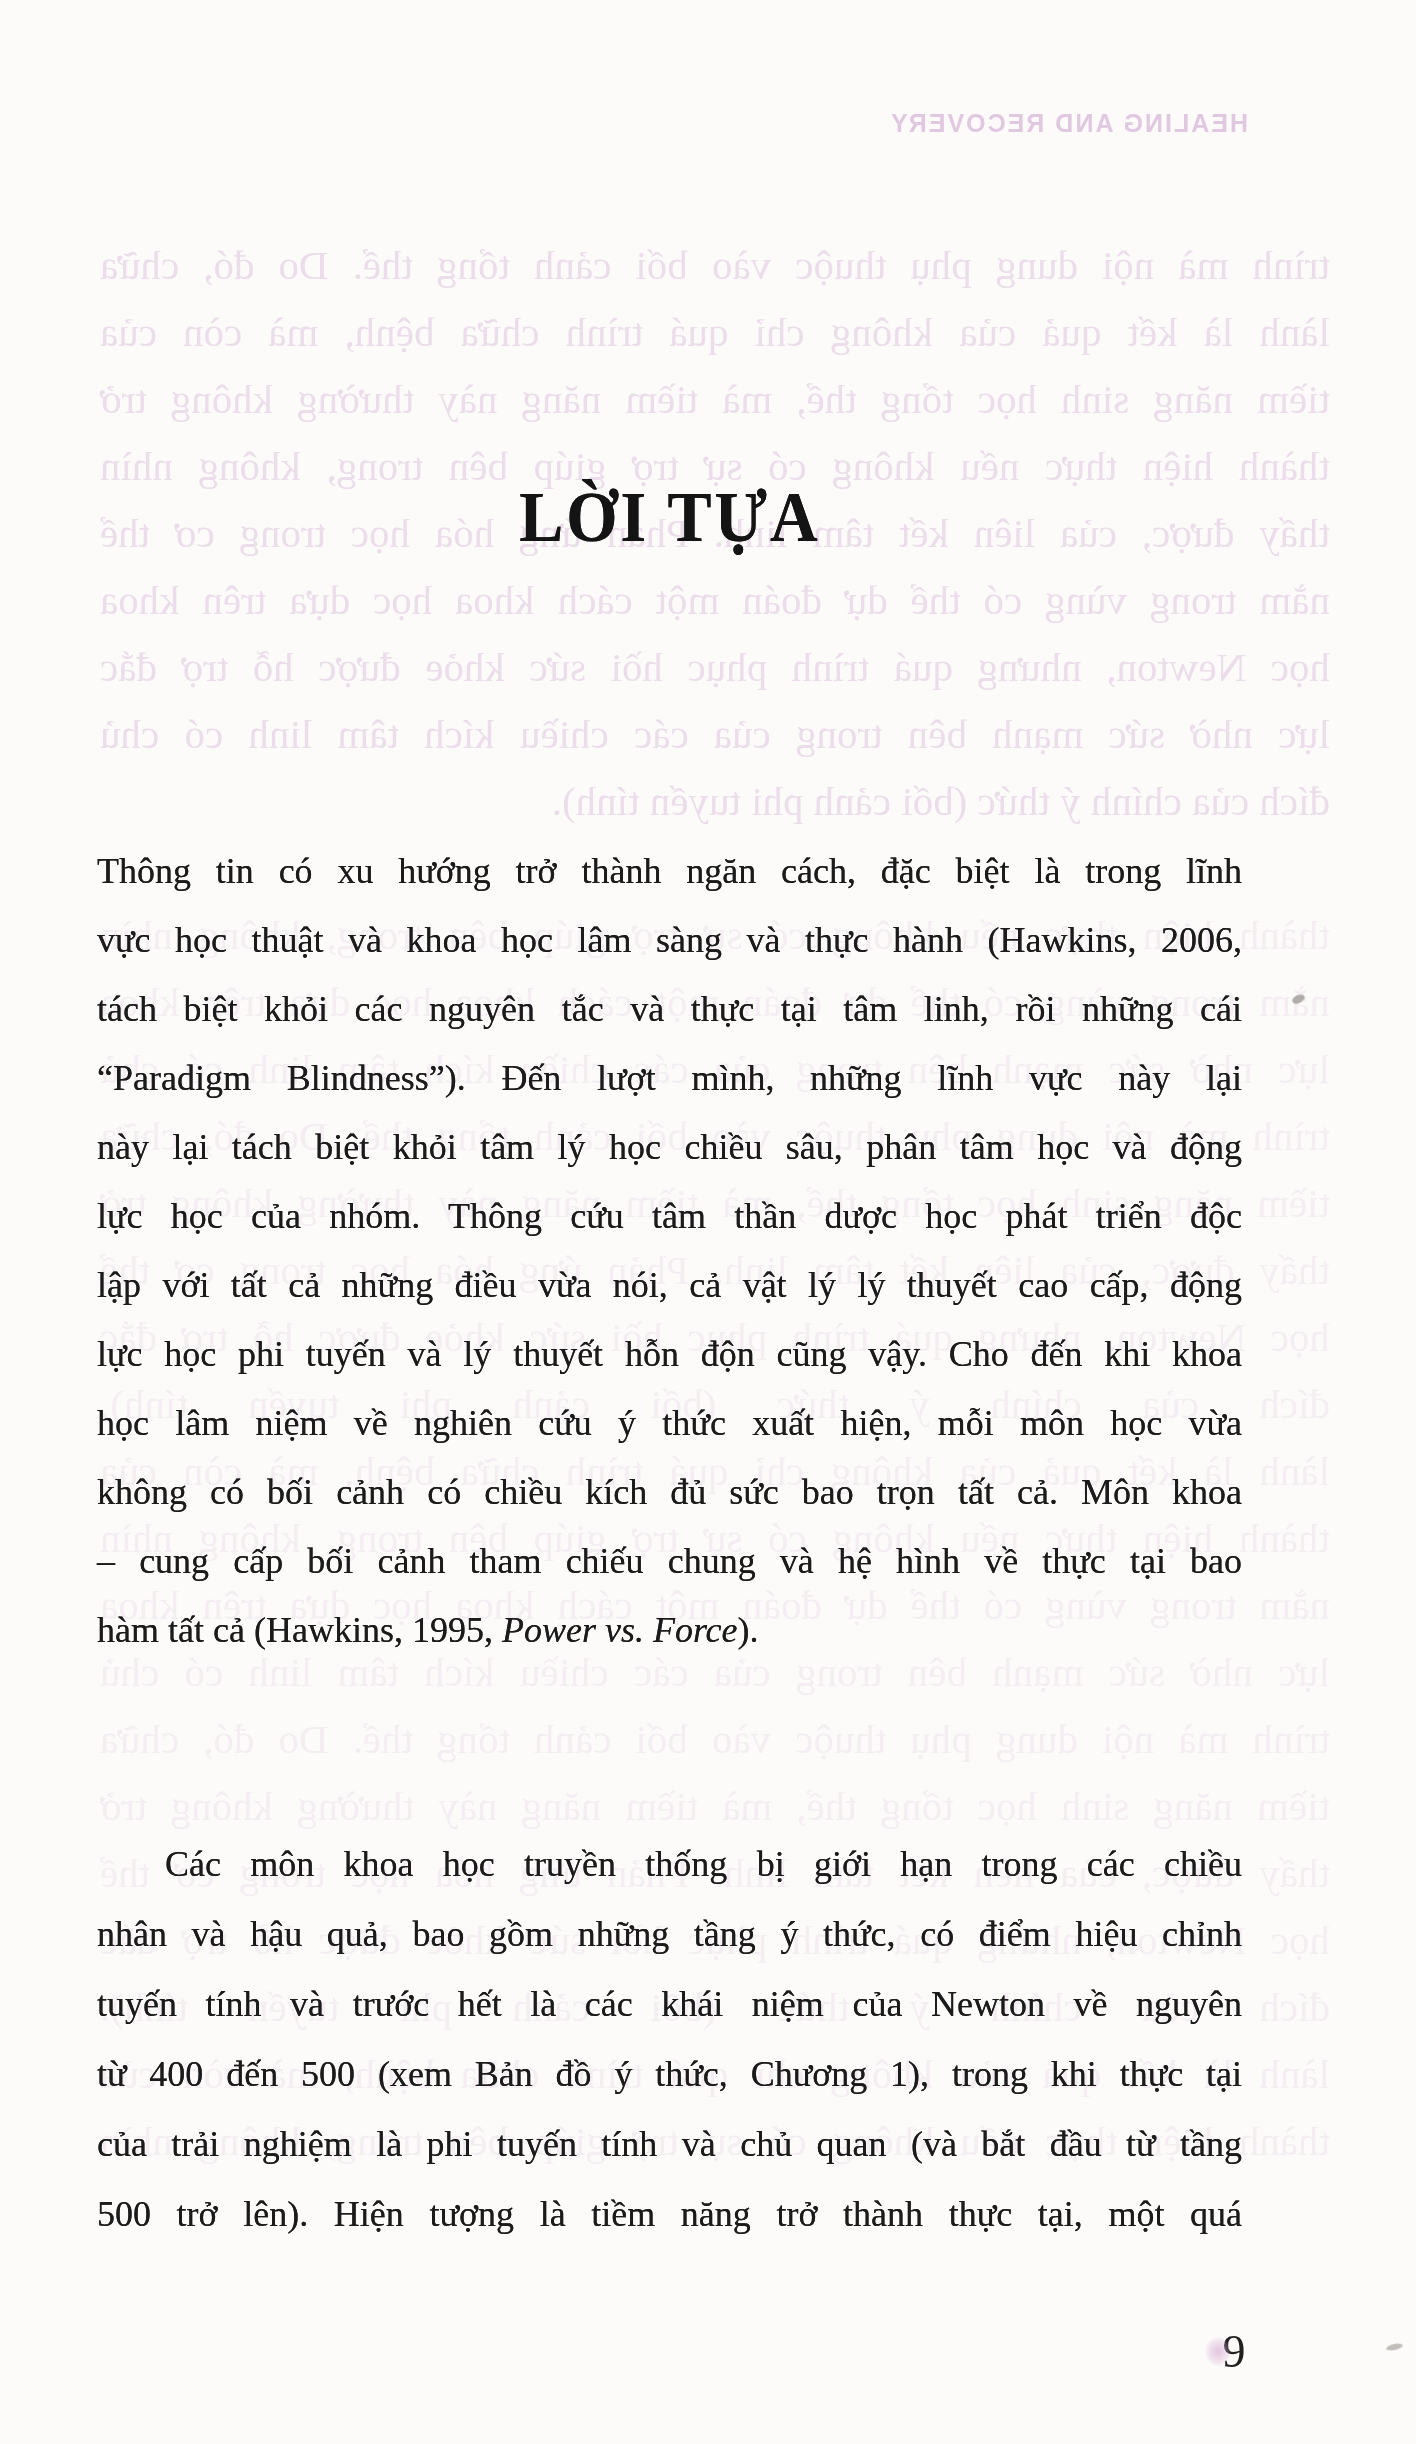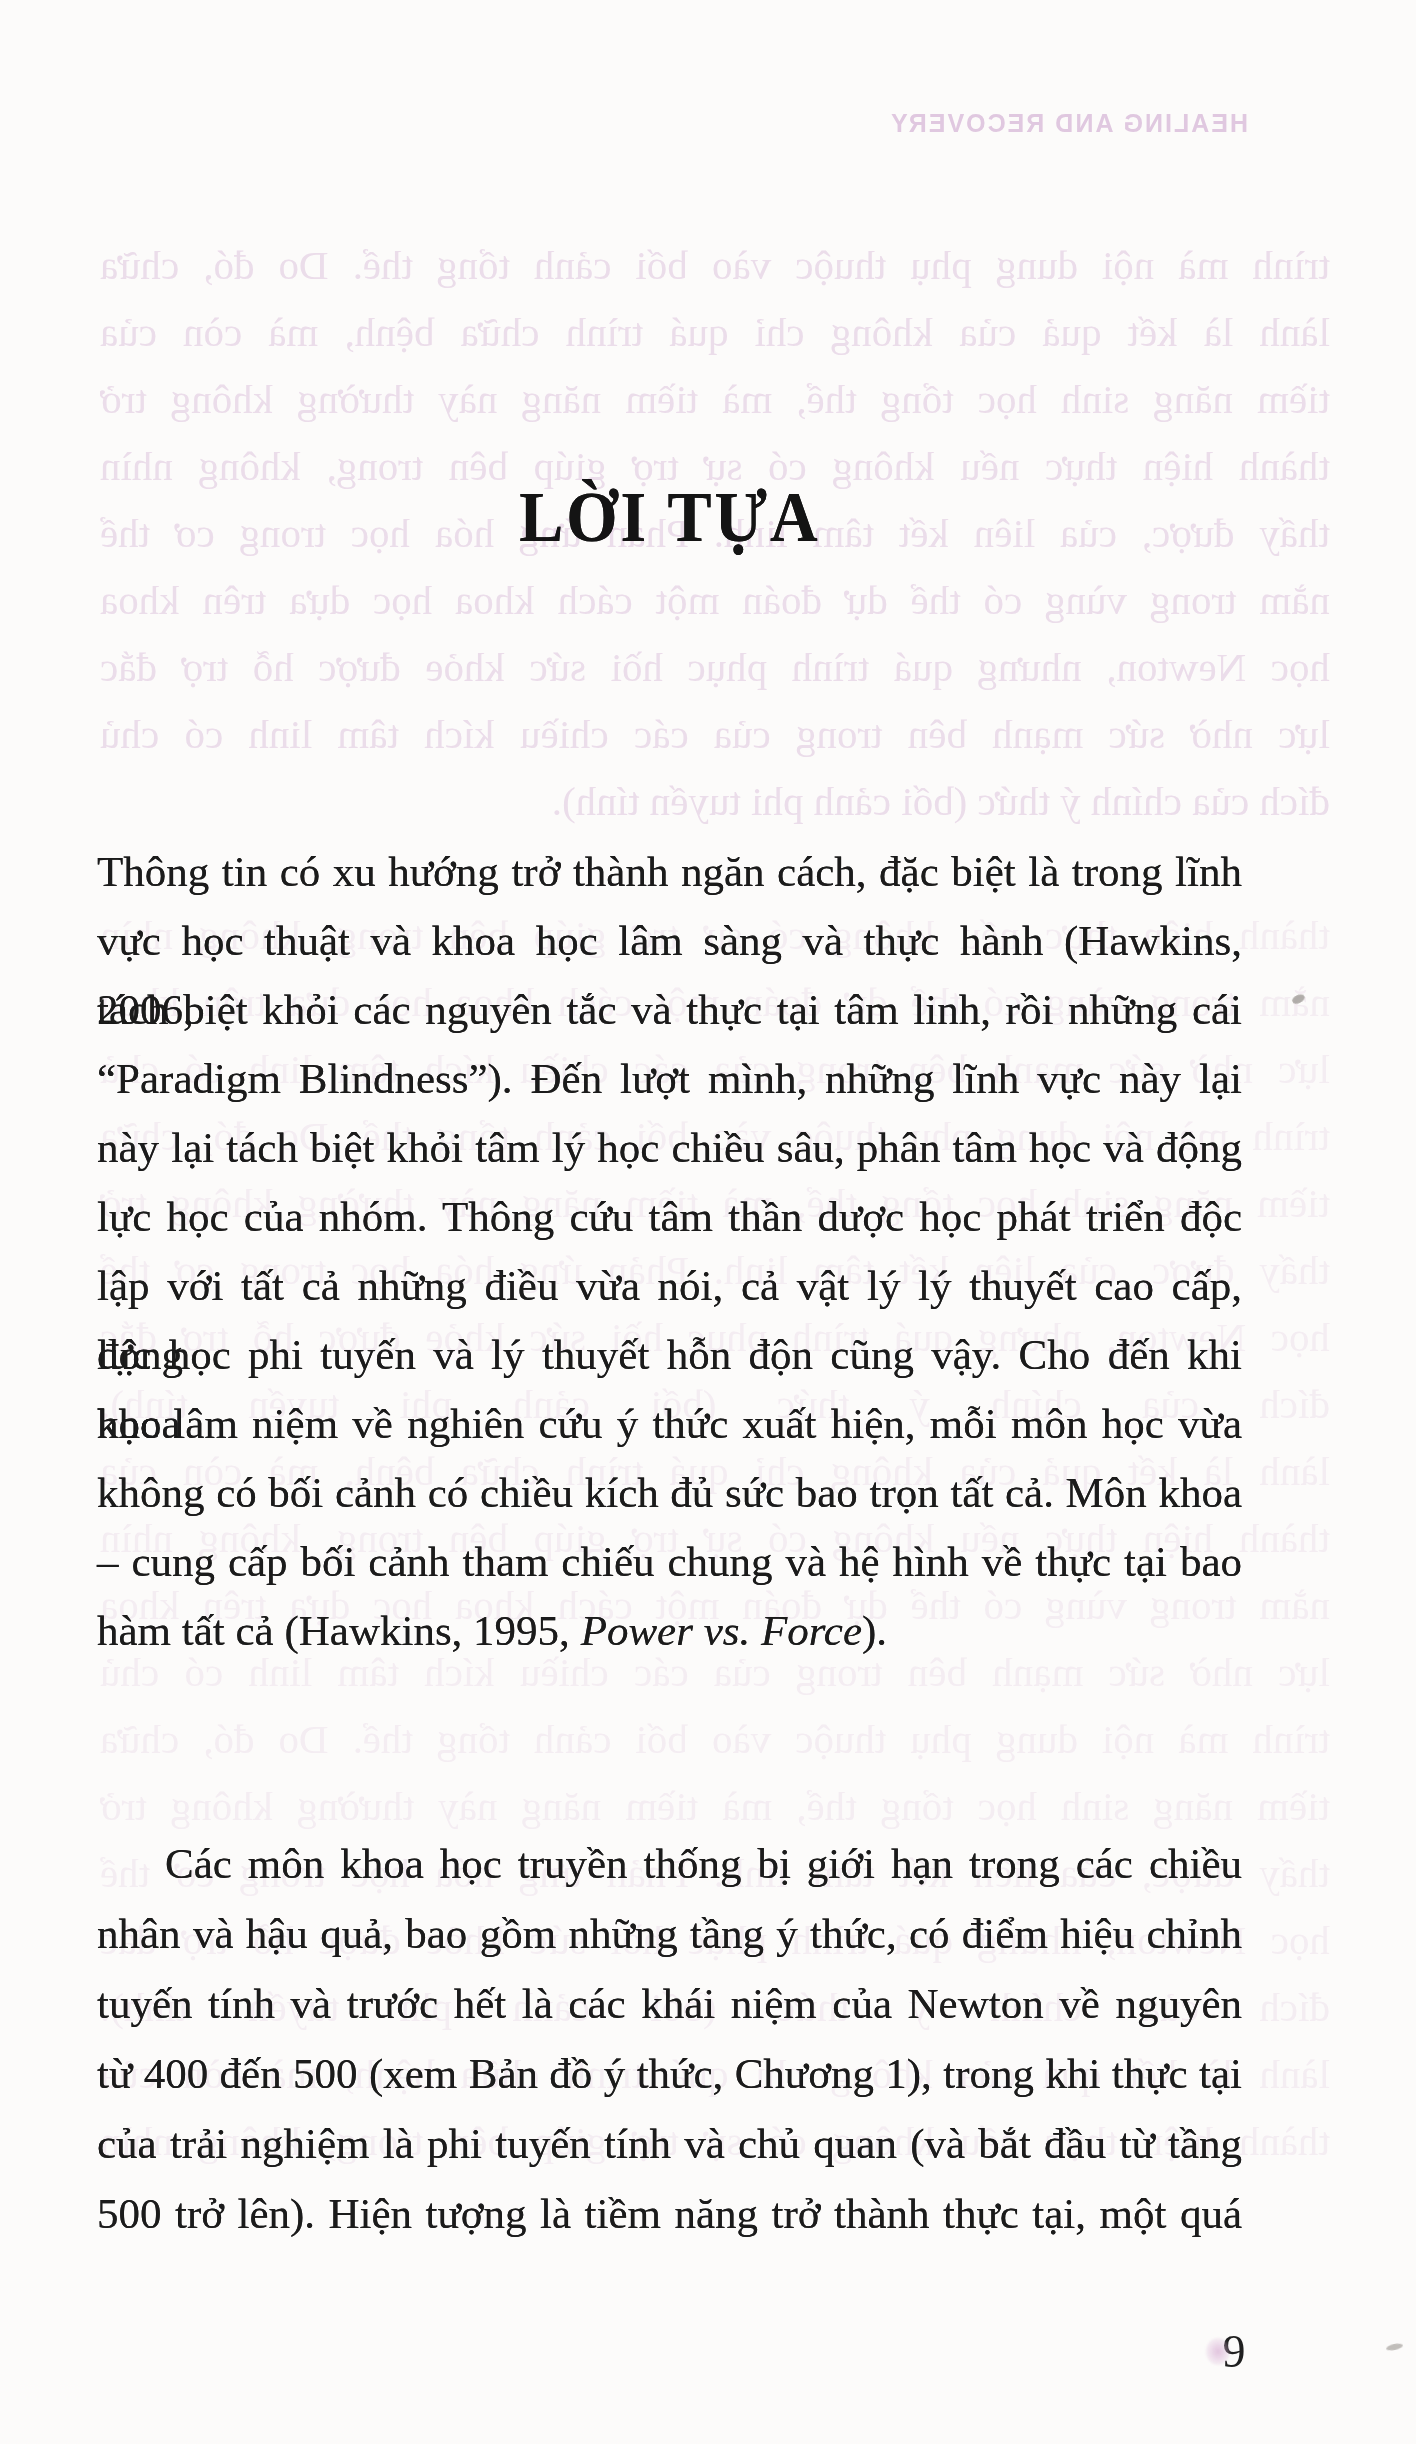--- a/index.html
+++ b/index.html
@@ -51,21 +51,21 @@
     font-size:66px;font-weight:bold;letter-spacing:3px;
     line-height:1;
     transform:scaleY(1.1);transform-origin:center top;
     color:#141414;
     text-shadow:0 0 .6px #141414;
   }
 
   
   .para{
     position:absolute;left:97px;width:1145px;
-    font-size:43px;
+    font-size:36px;
     text-shadow:0 0 .5px rgba(10,10,10,.85);
   }
   .p1{top:837px;}
   .p2{top:1829px;}
   .p1 .bline{height:69px;line-height:69px;}
   .p2 .bline{height:70px;line-height:70px;}
   .bline{
     text-align:justify;text-align-last:justify;
     overflow:visible;white-space:normal;
   }

